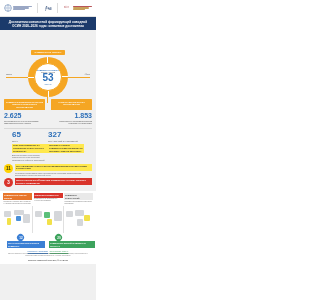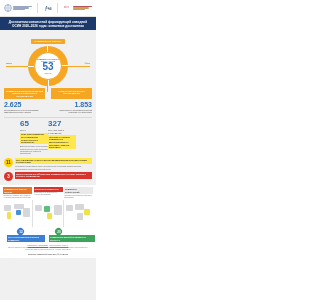--- a/index.html
+++ b/index.html
@@ -29,21 +29,21 @@
   
   .title-band {
     background:#1b3a6b; color:#ffffff;
     padding:2.5px 4px;
     font-size:3.1px; line-height:1.32;
     font-weight:bold; letter-spacing:0.02px;
     text-align:center;
   }
 
   
-  .donut-sec { position:relative; background:#f0f0f0; padding:9px 0 2px; }
+  .donut-sec { position:relative; background:#f0f0f0; padding:20px 0 2px; }
   .top-pill {
     margin:0 auto 1px; width:34px;
     background:#f5a623; color:#ffffff;
     font-size:2.3px; line-height:1.25; font-weight:bold;
     text-align:center; padding:1.2px 1px; border-radius:0.8px;
   }
   .donut-wrap { position:relative; width:96px; height:40px; }
   .donut {
     position:absolute; left:28px; top:1px;
     width:40px; height:40px; border-radius:50%;
@@ -79,21 +79,21 @@
     border-radius:0.6px; text-align:center; font-weight:bold;
   }
   .stat-row { display:flex; justify-content:space-between; padding:1.5px 4px 3px; }
   .stat { width:42px; }
   .stat.r { text-align:right; }
   .stat-num { font-size:7px; color:#2d6fb8; font-weight:bold; line-height:1; }
   .stat-cap { font-size:1.9px; color:#555; line-height:1.3; margin-top:1px; }
 
   
   .sep { height:0.5px; background:#d8d8d8; margin:0 4px; }
-  .kpi-row { display:flex; justify-content:space-between; padding:3px 20px 2px; }
+  .kpi-row { display:flex; justify-content:space-between; padding:3px 12px 2px; }
   .kpi { width:43px; }
   .kpi-num { font-size:8px; color:#2d6fb8; font-weight:bold; line-height:1; }
   .kpi-lbl { font-size:1.9px; color:#555; line-height:1.3; margin-top:1px; }
   .kpi-hl {
     background:#ffe84d; color:#333; font-size:1.9px; line-height:1.35;
     padding:0.8px 1px; margin-top:1px; display:block; font-weight:bold;
   }
   .kpi-body { font-size:1.8px; color:#666; line-height:1.3; margin-top:1px; }
 
   

